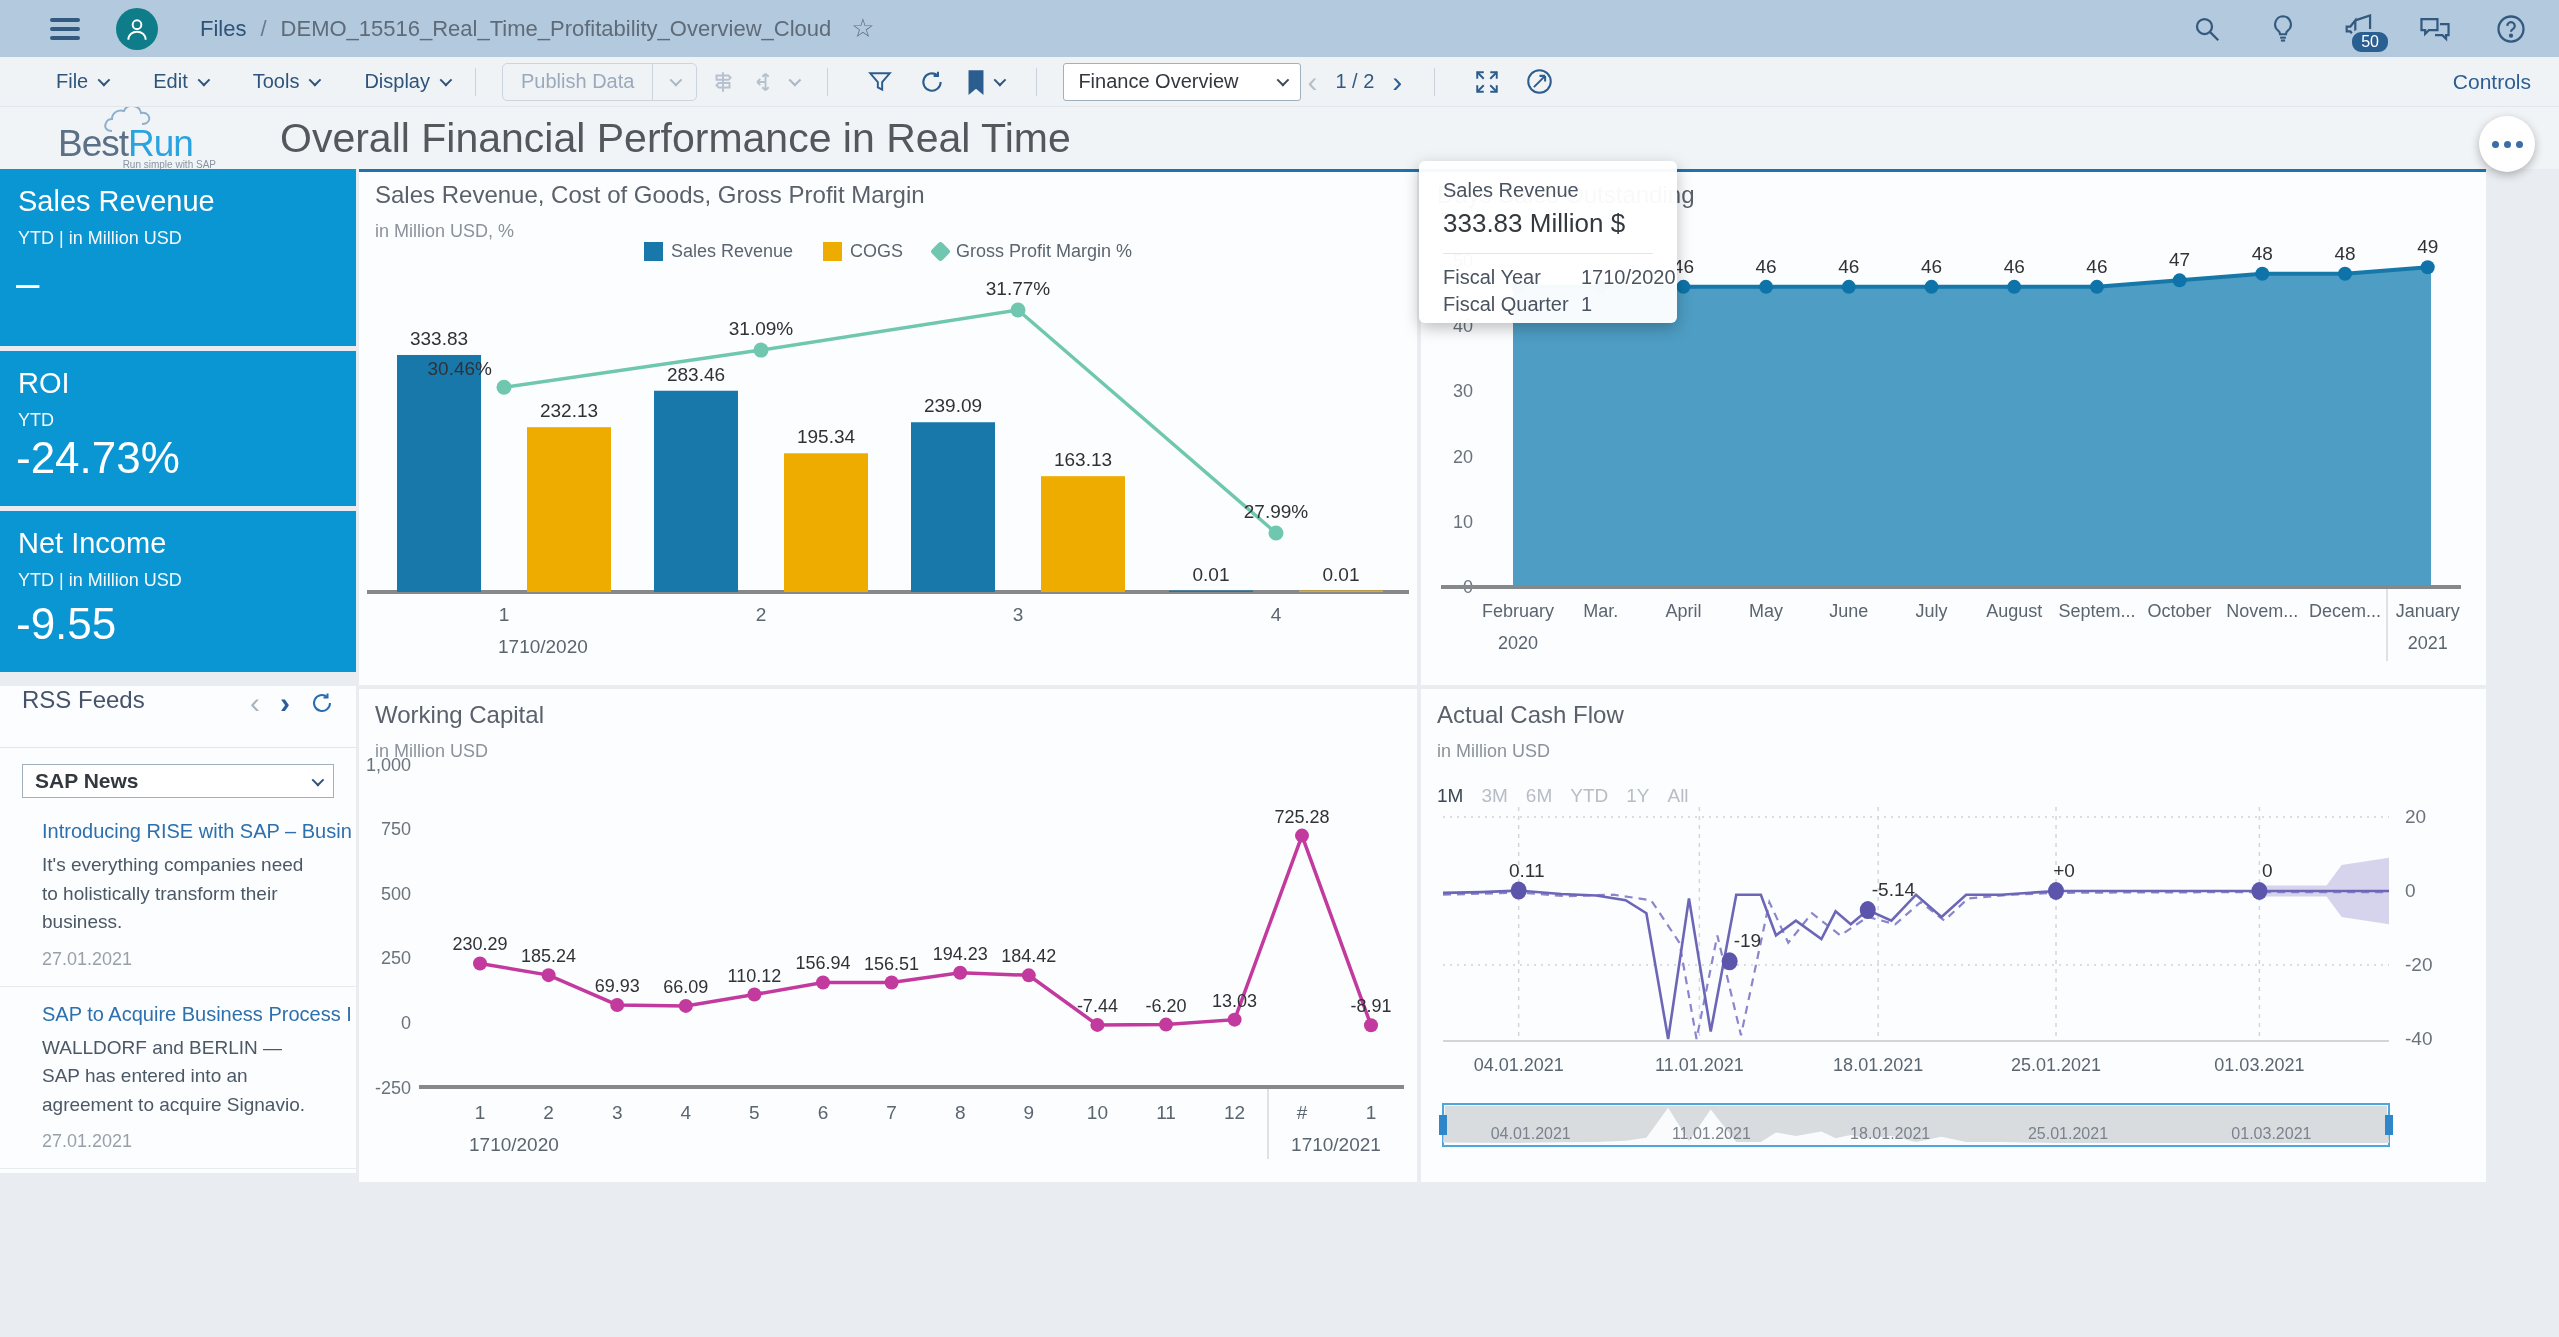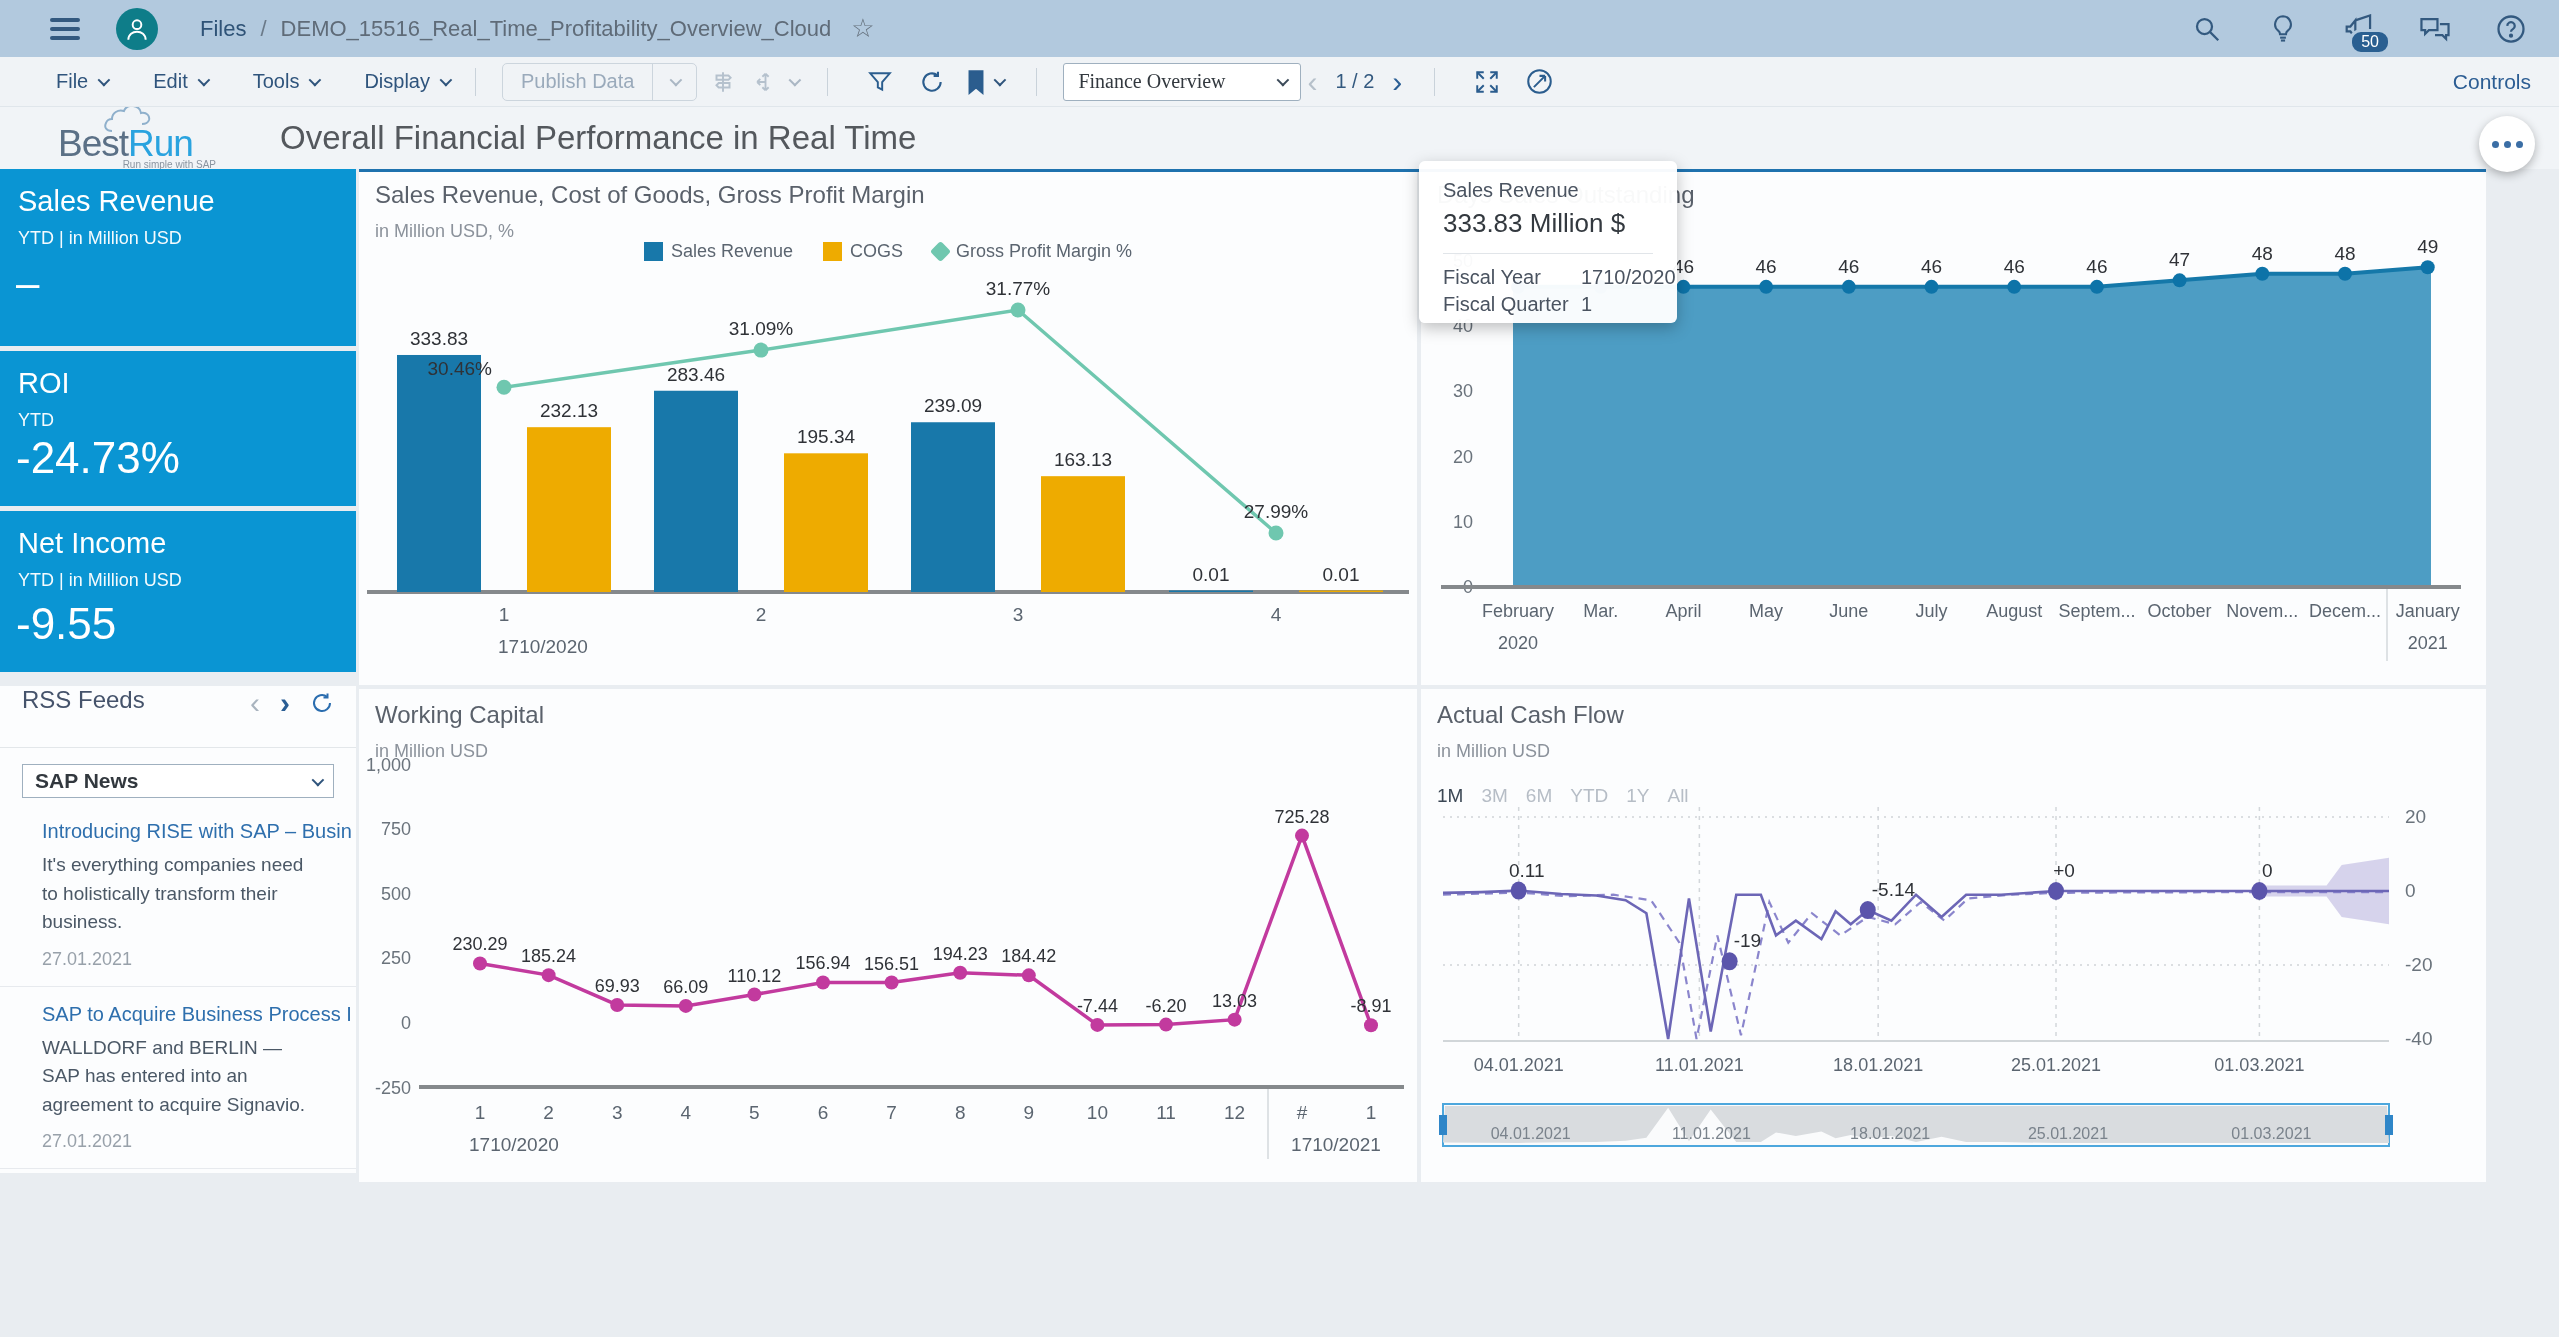--- a/index.html
+++ b/index.html
@@ -25,37 +25,37 @@
   .menus { display:flex; align-items:center; gap:46px; margin-left:56px; }
   .menu-item { display:inline-flex; align-items:center; gap:10px; font-size:20px; color:#2f547c; cursor:pointer; }
   .chev { width:9px; height:9px; border-right:2px solid #2f547c; border-bottom:2px solid #2f547c; transform:rotate(45deg) translateY(-2px); }
   .chev.gray { border-color:#aab7c4; }
   .vdiv { width:1px; height:28px; background:#c9d2da; margin:0 26px; }
   .publish { display:inline-flex; border:1px solid #ccd5dd; border-radius:5px; overflow:hidden; height:38px; }
   .publish .pd-label { padding:0 18px; display:flex; align-items:center; font-size:20px; color:#9aaabb; }
   .publish .pd-caret { width:44px; border-left:1px solid #ccd5dd; display:flex; align-items:center; justify-content:center; }
   .icon-btn { width:44px; height:40px; display:flex; align-items:center; justify-content:center; cursor:pointer; margin:0 4px; }
   .icon-btn.disabled { cursor:default; }
-  .select-box { width:238px; height:38px; background:#fff; border:1px solid #9fb0bf; border-radius:3px; display:flex; align-items:center; padding:0 14px; font-size:20px; color:#32383e; cursor:pointer;font-family:Liberation Serif, serif; }
+  .select-box { width:238px; height:38px; background:#fff; border:1px solid #9fb0bf; border-radius:3px; display:flex; align-items:center; padding:0 14px; font-size:20px; color:#32383e; cursor:pointer; }
   .select-box .chev { margin-left:auto; border-color:#3c4b59; }
   .pager { display:flex; align-items:center; gap:18px; margin:0 6px; }
   .pg-prev { color:#b6c0ca; font-size:30px; line-height:1; }
   .pg-next { color:#2a5e94; font-size:30px; line-height:1; cursor:pointer; }
   .pg-text { font-size:20px; color:#33597f; }
   #controls-label { margin-left:auto; margin-right:28px; font-size:21px; color:#2c5d93; cursor:pointer; }
 
   
   #titlebar { position:absolute; left:0; top:107px; width:2559px; height:62px; background:#f1f4f7; display:flex; align-items:center; }
   .logo { position:relative; margin-left:58px; width:160px; height:58px; }
   .logo-cloud { position:absolute; left:44px; top:-2px; }
   .logo-text { position:absolute; left:0; top:14px; font-size:37px; letter-spacing:-1px; }
   .logo-best { color:#5b7086; }
   .logo-run { color:#2aa3df; }
   .logo-tag { position:absolute; right:2px; top:50px; font-size:10px; color:#8a94a0; }
-  #page-title { margin-left:62px; font-size:33px; color:#54585d; }
+  #page-title { margin-left:62px; font-size:41px; color:#54585d; }
   #more-fab { position:absolute; top:116px; right:24px; width:56px; height:56px; border-radius:50%; background:#fff; border:none; box-shadow:0 3px 10px rgba(0,0,0,.28); z-index:50; display:flex; align-items:center; justify-content:center; gap:5px; cursor:pointer; }
   #more-fab i { width:7px; height:7px; border-radius:50%; background:#3b6ea5; }
 
   
   #canvas { position:absolute; left:0; top:169px; width:2559px; height:1168px; background:#e9edf1; }
   #topline { position:absolute; left:359px; top:0; width:2127px; height:3px; background:#1f72ae; z-index:5; }
   .panel { position:absolute; background:#fcfdfe; }
   .c-title { position:absolute; left:16px; top:12px; font-size:24px; color:#5a616b; z-index:2; }
   .c-sub { position:absolute; left:16px; top:52px; font-size:18px; color:#8b929b; z-index:2; }
   .plot-svg { position:absolute; left:0; top:0; }

